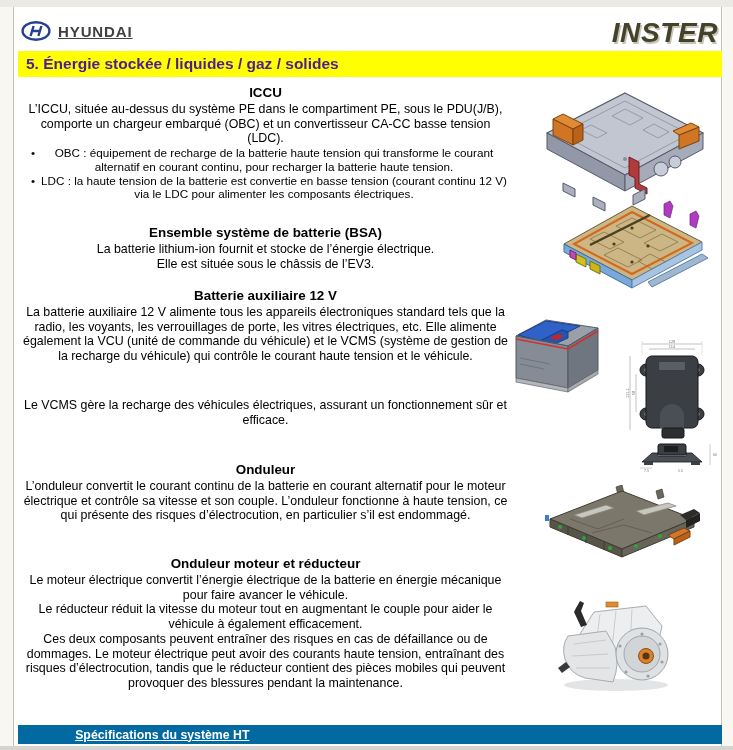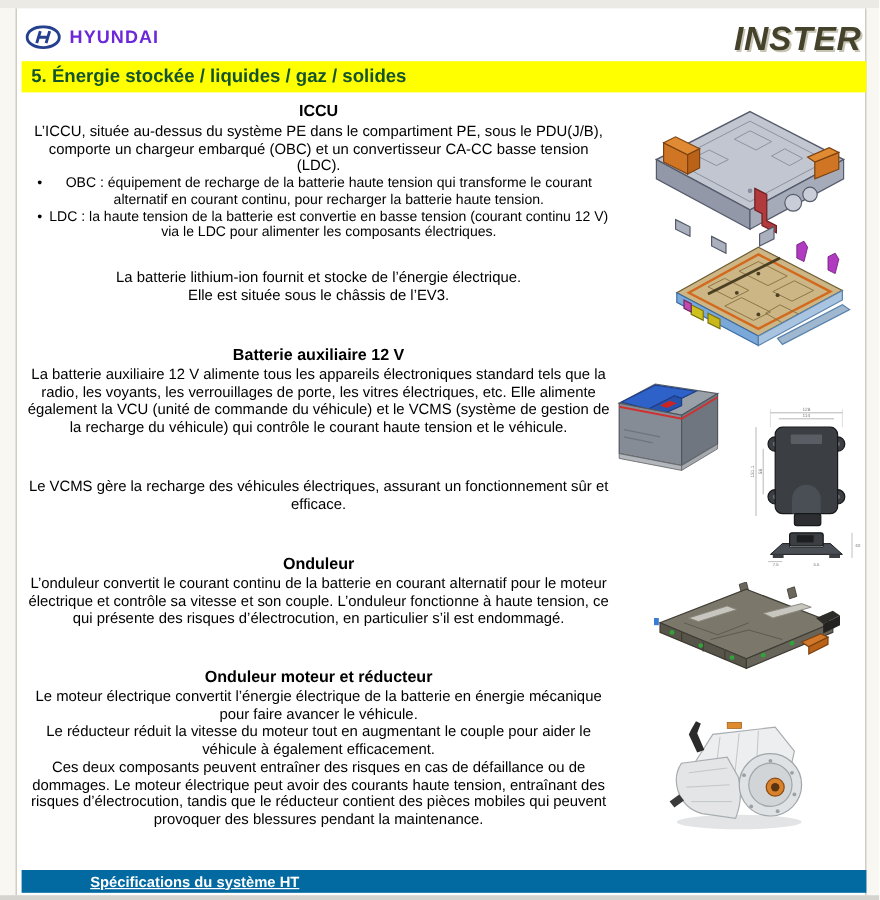--- a/index.html
+++ b/index.html
@@ -9,33 +9,33 @@
     font-family:"Liberation Sans", sans-serif;
   }
   
   .edge-top    { position:absolute; left:0; top:0; width:733px; height:7px; background:#eceae5; }
   .edge-left   { position:absolute; left:0; top:7px; width:14px; height:739px; background:#f9f7f1; border-right:1px solid #c6c2b8; box-sizing:border-box; }
   .edge-right  { position:absolute; left:721px; top:7px; width:12px; height:739px; background:#f9f7f1; border-left:1px solid #c6c2b8; box-sizing:border-box; }
   .edge-bottom { position:absolute; left:0; top:746px; width:733px; height:4px; background:#d6d4cf; }
 
   
   .brand { position:absolute; left:21px; top:21px; display:flex; align-items:center; gap:7px; }
-  .brand-text { font-size:15px; font-weight:bold; letter-spacing:0.9px; color:#6d28d9; }
+  .brand-text { font-size:15px; font-weight:bold; letter-spacing:0.9px; color:#404040;text-decoration:underline; }
   .model {
     position:absolute; right:15px; top:17px;
     font-size:28px; font-weight:bold; font-style:italic; letter-spacing:0.6px;
     color:#45422c; text-shadow:1.5px 1.5px 0 #c7c4b4;
   }
 
   
   .title-banner {
     position:absolute; left:18px; top:51px; width:704px; height:26px;
     background:#ffff00; box-sizing:border-box;
     display:flex; align-items:center; padding-left:8px;
-    font-size:15.5px; font-weight:bold; color:#14532d;
+    font-size:15.5px; font-weight:bold; color:#4c1d95;
   }
 
   
   .sec { position:absolute; left:21px; width:489px;text-align:center; }
   .sec h3 { margin:0 0 1px 0; font-size:13.4px; line-height:17px; font-weight:bold; }
   .sec p  { margin:0; font-size:12.4px; line-height:14.7px; }
   .bullets { margin:0; padding:0; list-style:none; font-size:11.7px; line-height:13.7px; }
   .bullet { display:flex; }
   .bullet-marker { flex:none; width:17px; padding-left:7px; box-sizing:border-box; }
   .bullet-marker::before { content:"\2022"; }
@@ -97,20 +97,21 @@
         <span class="bullet-text">OBC : équipement de recharge de la batterie haute tension qui transforme le courant alternatif en courant continu, pour recharger la batterie haute tension.</span>
       </li>
       <li class="bullet">
         <span class="bullet-marker"></span>
         <span class="bullet-text">LDC : la haute tension de la batterie est convertie en basse tension (courant continu 12 V) via le LDC pour alimenter les composants électriques.</span>
       </li>
     </ul>
   </section>
 
   <section class="sec" id="sec-bsa">
+    <h3>Ensemble système de batterie (BSA)</h3>
     <p>La batterie lithium-ion fournit et stocke de l’énergie électrique.</p>
     <p>Elle est située sous le châssis de l’EV3.</p>
   </section>
 
   <section class="sec" id="sec-aux">
     <h3>Batterie auxiliaire 12 V</h3>
     <p>La batterie auxiliaire 12 V alimente tous les appareils électroniques standard tels que la radio, les voyants, les verrouillages de porte, les vitres électriques, etc. Elle alimente également la VCU (unité de commande du véhicule) et le VCMS (système de gestion de la recharge du véhicule) qui contrôle le courant haute tension et le véhicule.</p>
   </section>
 
   <section class="sec" id="sec-vcms">

